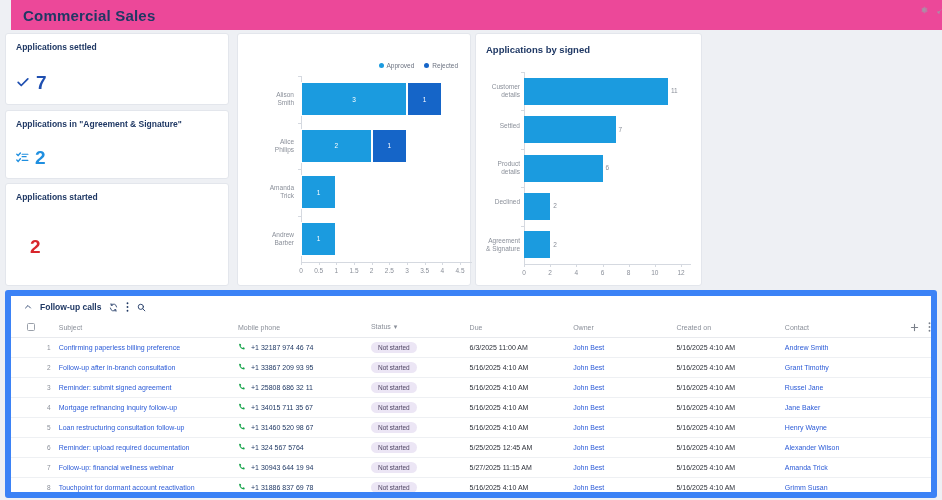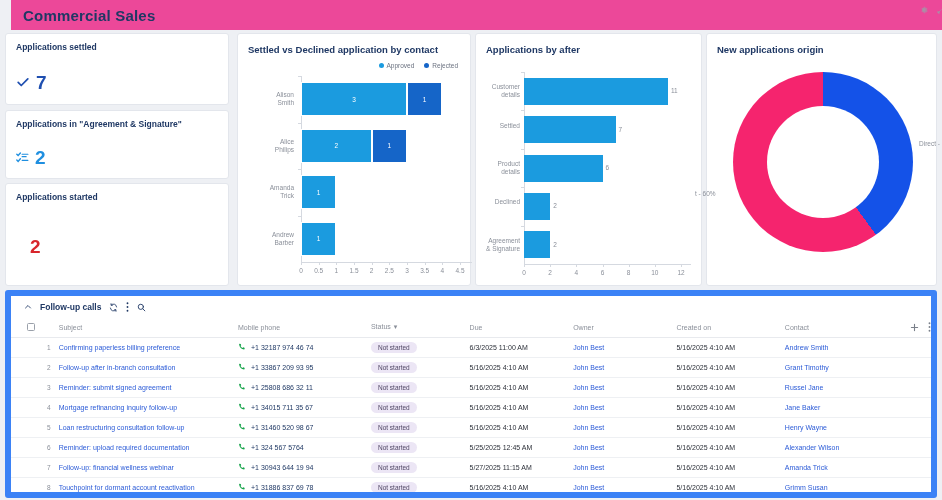--- a/index.html
+++ b/index.html
@@ -177,21 +177,20 @@
   </div>
 
   <div class="card kpi kpi3">
     <div class="card-title">Applications started</div>
     <div class="kpi-val">
       <span>2</span>
     </div>
   </div>
 
   <div class="card chart-a">
-    <div class="chart-title">Settled vs Declined application by contact</div>
     <div class="legend">
       <span class="legend-item">
         <i class="dot" style="background:#1b9bdf"></i>
         <span>Approved</span>
       </span>
       <span class="legend-item">
         <i class="dot" style="background:#1565c8"></i>
         <span>Rejected</span>
       </span>
     </div>
@@ -235,21 +234,21 @@
         <div class="tickmark" style="left:186.66666666666669px;top:228px;height:3px;width:1px"></div>
         <div class="tick-label" style="left:174.66666666666669px;top:233px;width:24px">3.5</div>
         <div class="tickmark" style="left:204.33333333333331px;top:228px;height:3px;width:1px"></div>
         <div class="tick-label" style="left:192.33333333333331px;top:233px;width:24px">4</div>
         <div class="tickmark" style="left:222px;top:228px;height:3px;width:1px"></div>
         <div class="tick-label" style="left:210px;top:233px;width:24px">4.5</div>
       </div>
   </div>
 
   <div class="card chart-b">
-    <div class="chart-title">Applications by after</div>
+    <div class="chart-title">Applications by signed</div>
     <div class="plot" id="plotB" style="left:0;top:0;width:227px;height:253px">
         <div class="axis-line" style="left:48px;top:38px;width:1px;height:192px"></div>
         <div class="axis-line" style="left:48px;top:230px;width:167px;height:1px"></div>
         <div class="tickmark" style="left:45px;top:38px"></div>
         <div class="cat-label" style="width:44px;left:0px;top:49.2px">Customer<br>details</div>
         <div class="bar" style="left:48px;top:43.7px;width:143.91666666666666px;height:27px;background:#1b9bdf"></div>
         <div class="bar-val-out" style="left:194.91666666666666px;top:53.2px">11</div>
         <div class="tickmark" style="left:45px;top:76.4px"></div>
         <div class="cat-label" style="width:44px;left:0px;top:87.60000000000001px">Settled</div>
         <div class="bar" style="left:48px;top:82.10000000000001px;width:91.58333333333334px;height:27px;background:#1b9bdf"></div>
@@ -276,29 +275,20 @@
         <div class="tick-label" style="left:116.5px;top:235px;width:20px">6</div>
         <div class="tickmark" style="left:152.66666666666666px;top:230px;height:3px;width:1px"></div>
         <div class="tick-label" style="left:142.66666666666666px;top:235px;width:20px">8</div>
         <div class="tickmark" style="left:178.83333333333334px;top:230px;height:3px;width:1px"></div>
         <div class="tick-label" style="left:168.83333333333334px;top:235px;width:20px">10</div>
         <div class="tickmark" style="left:205px;top:230px;height:3px;width:1px"></div>
         <div class="tick-label" style="left:195px;top:235px;width:20px">12</div>
       </div>
   </div>
 
-  <div class="card chart-c">
-    <div class="chart-title">New applications origin</div>
-    <div class="donut-wrap">
-      <div class="donut" id="donutRing" style="background: conic-gradient(rgb(20, 82, 232) 0deg, rgb(20, 82, 232) 144deg, rgb(245, 36, 110) 144deg, rgb(245, 36, 110) 360deg);"></div>
-      <div class="donut-hole"></div>
-      <div class="donut-lbl donut-lbl-left">t - 60%</div>
-      <div class="donut-lbl donut-lbl-right">Direct -</div>
-    </div>
-  </div>
 
   <div class="tablecard">
     <div class="tbl-toolbar">
       <span class="ticon">
         <svg width="8" height="8" viewBox="0 0 16 16" fill="none" stroke="#1f3864" stroke-width="1.7" stroke-linecap="round" stroke-linejoin="round">
             <path d="M3 10l5-5 5 5"></path>
           </svg>
       </span>
       <span class="tbl-name">Follow-up calls</span>
       <span class="ticon">

